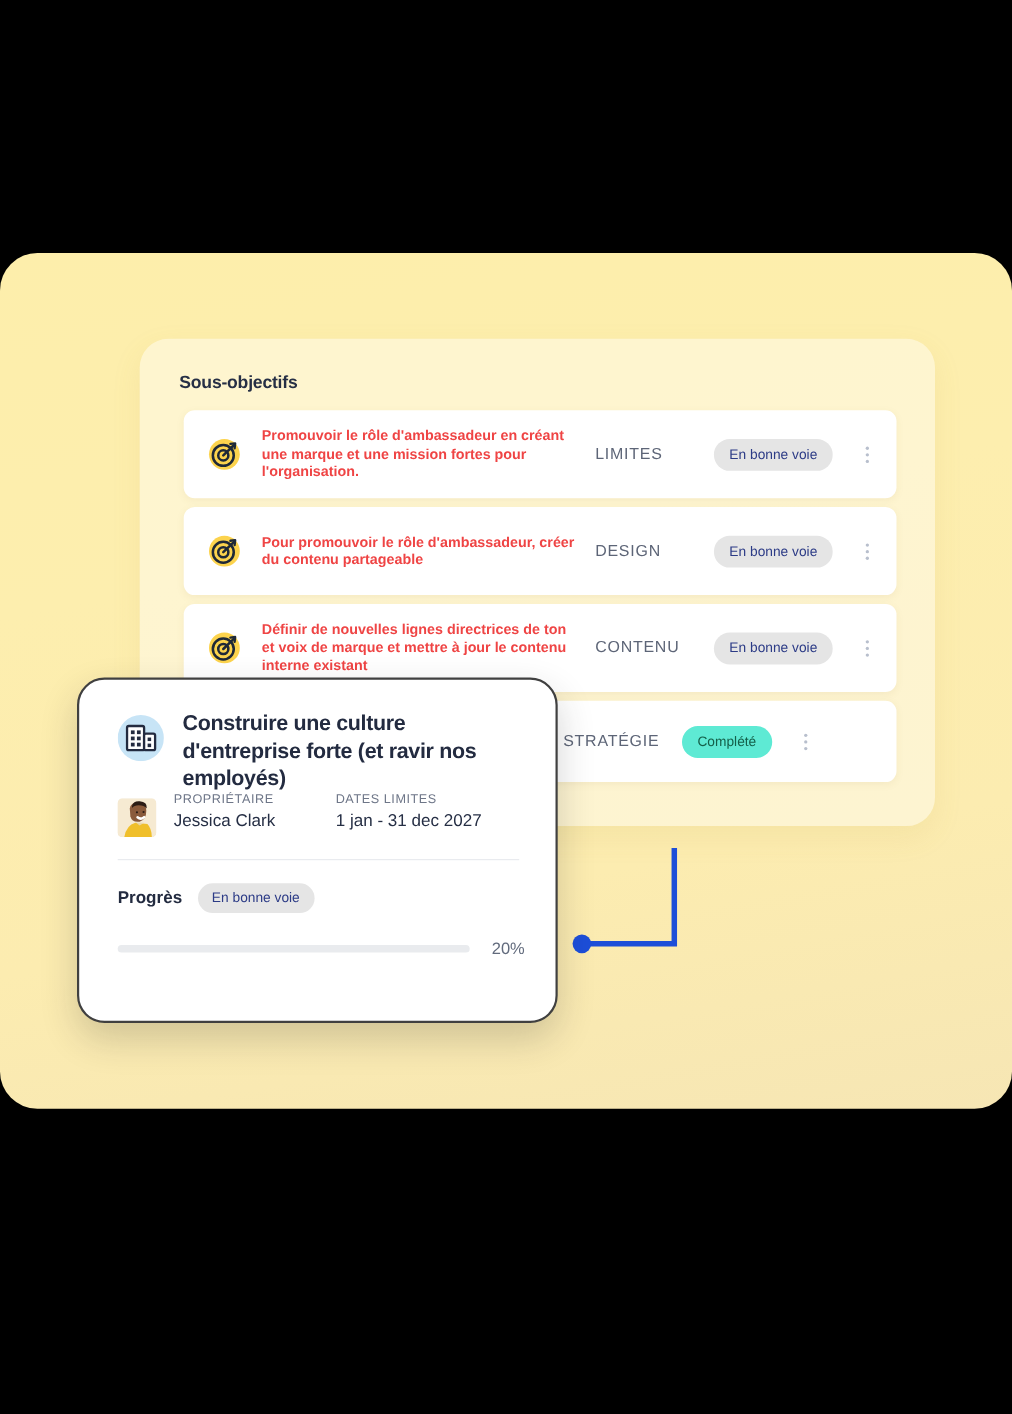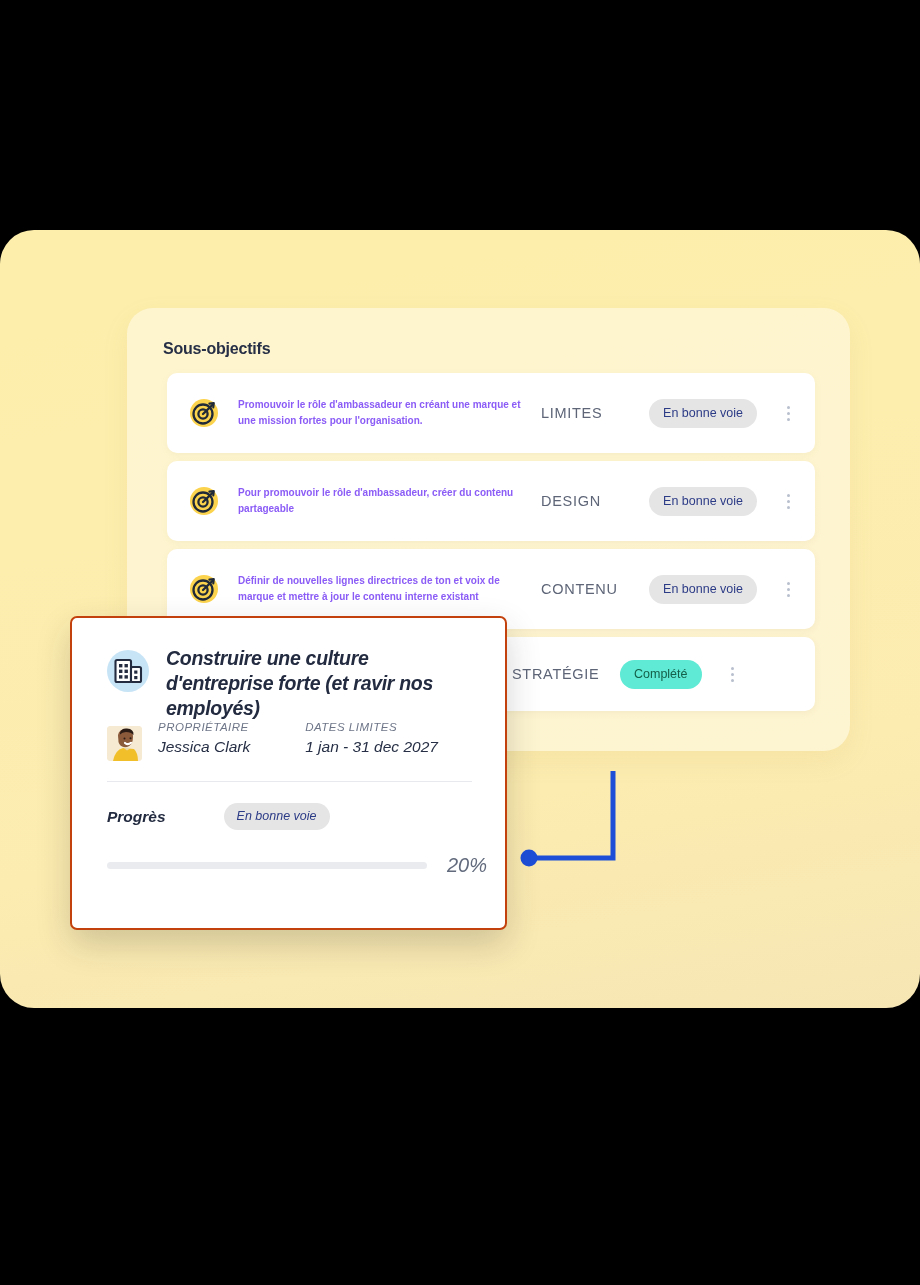--- a/index.html
+++ b/index.html
@@ -82,23 +82,23 @@
     flex: 0 0 auto;
     width: 30px;
     height: 30px;
     position: relative;
   }
   .target-icon svg { display: block; }
 
   .goal-text {
     flex: 1 1 auto;
     margin-left: 19px;
-    font-size: 10px;
+    font-size: 13px;
     line-height: 16.5px;
-    color: #8b5cf6;
+    color: #ef4444;
     font-weight: 600;
     max-width: 290px;
   }
 
   .goal-cat {
     flex: 0 0 auto;
     width: 108px;
     font-size: 14.5px;
     color: #5d6577;
     letter-spacing: 0.7px;
@@ -142,25 +142,24 @@
   .connector { position: absolute; left: 500px; top: 755px; width: 140px; height: 130px; }
 
   
   .popup {
     position: absolute;
     left: 70px;
     top: 616px;
     width: 437px;
     height: 314px;
     background: #ffffff;
-    border: 2px solid #c2410c;
-    border-radius: 7px;
+    border: 2px solid #404040;
+    border-radius: 25px;
     box-shadow: 0 14px 34px rgba(40,40,40,0.20);
     padding: 28px 34px 0 35px;
-    font-style: italic;
   }
 
   .popup-head { display: flex; align-items: flex-start; }
 
   .building-icon { flex: 0 0 auto; width: 42px; height: 42px; margin-top: 4px; }
 
   .popup-title {
     margin-left: 17px;
     font-size: 19.5px;
     font-weight: 700;
@@ -202,42 +201,41 @@
     margin-top: 20px;
     height: 1px;
     background: #e7e9ee;
     width: 365px;
   }
 
   .progress-head {
     display: flex;
     align-items: center;
     margin-top: 21px;
-    gap: 44px;
   }
   .progress-label {
     font-size: 15.5px;
     font-weight: 700;
     color: #232b40;
   }
   .progress-head .badge { margin-left: 14px; padding: 6px 13px 7px; }
 
   .progress-row { display: flex; align-items: center; margin-top: 24px; }
   .bar-track {
     flex: 0 0 auto;
     width: 320px;
     height: 7px;
     border-radius: 4px;
     background: #e9ebee;
     overflow: hidden;
   }
   .bar-fill { height: 100%; border-radius: 4px; background: #4871f7; }
   .bar-pct {
     margin-left: 20px;
-    font-size: 20px;
+    font-size: 15px;
     color: #626b7d;
   }
 </style>
 </head>
 <body>
 
 <div id="stage">
 
   <div class="yellow-panel"></div>
 

